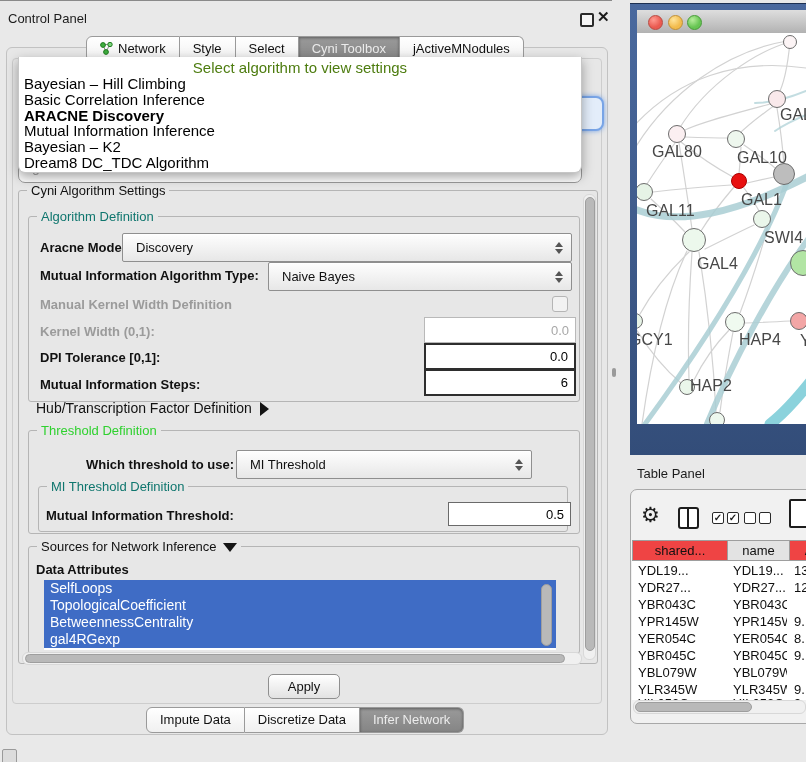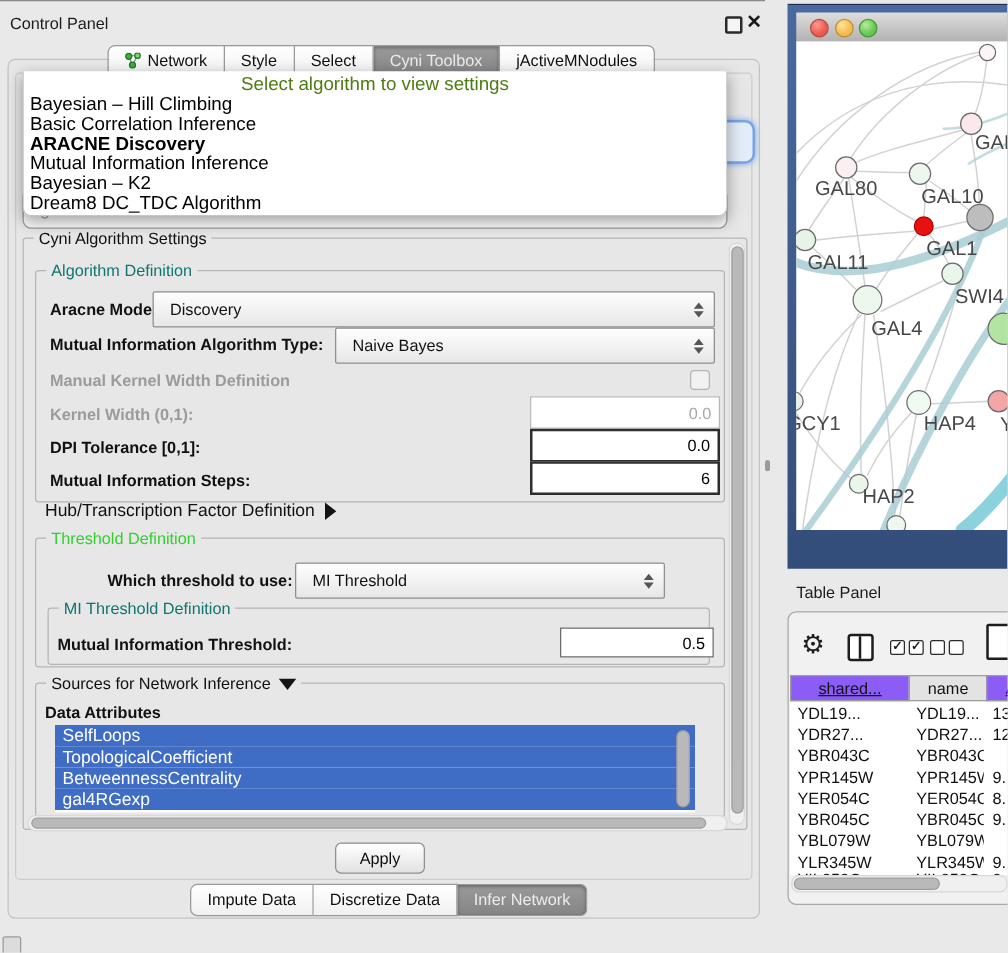--- a/index.html
+++ b/index.html
@@ -16,21 +16,21 @@
   #cp-inner{left:12px;top:58px;width:588px;height:644px;border:1px solid #cdcdcd;border-radius:4px;background:#e7e7e7;}
 
   
   .tabrow{display:flex;}
   .tab{border:1px solid #9a9a9a;border-left:none;background:linear-gradient(#ffffff,#f0f0f0);
        font-size:13px;color:#111;padding:4px 13px 5px;white-space:nowrap;display:flex;align-items:center;gap:5px;}
   .tab.first{border-left:1px solid #9a9a9a;border-radius:6px 0 0 6px;}
   .tab.last{border-radius:0 6px 6px 0;}
   .tab.sel{background:linear-gradient(#9a9a9a,#858585);color:#ececec;box-shadow:inset 0 1px 3px rgba(0,0,0,.4);}
   #top-tabs{left:86px;top:36px;}
-  #bottom-tabs{left:152px;top:707px;align-items:center;}
+  #bottom-tabs{left:146px;top:707px;align-items:center;}
 
   
   #dd{left:18px;top:57px;width:562px;height:115px;background:#ffffff;border:1px solid #c6c6c6;border-top:none;
       border-radius:0 0 7px 7px;box-shadow:0 4px 12px rgba(0,0,0,.35);z-index:9;}
   #dd .ph{text-align:center;color:#4d7c0f;font-size:15px;padding-top:2px;height:17px;}
   #dd .it{font-size:15px;line-height:15.8px;padding-left:5px;color:#000;white-space:nowrap;}
   #dd .it.bold{font-weight:bold;}
 
   
   #ghost-combo{left:18px;top:150px;width:562px;height:31px;border:1px solid #9a9a9a;border-radius:7px;background:#fdfdfd;z-index:2;
@@ -98,21 +98,21 @@
   #tp-window{left:630px;top:489px;width:190px;height:233px;background:#f1f1f1;border:1px solid #a8a8a8;border-radius:7px;}
   #tp-gear{left:641px;top:503px;font-size:21px;color:#1d1d1d;}
   #tp-split{left:678px;top:507px;width:17px;height:18px;border:2.5px solid #1d1d1d;border-radius:3px;background:#fff;}
   #tp-split:after{content:"";position:absolute;left:6.5px;top:0;width:2.5px;height:18px;background:#1d1d1d;}
   .cbx{position:absolute;width:10px;height:10px;border:1.7px solid #2a2a2a;border-radius:2px;background:#fff;font-size:10px;line-height:9px;
       font-weight:bold;color:#1a1a1a;text-align:center;}
   #tp-doc{left:789px;top:499px;width:22px;height:25px;border:2.5px solid #1d1d1d;background:#fff;border-radius:2px;}
   #tp-table{left:632px;top:540px;width:188px;height:160px;background:#fff;overflow:hidden;}
   .th{position:absolute;top:0;height:21px;border:1px solid #9e9e9e;box-sizing:border-box;font-size:13px;color:#111;
       display:flex;align-items:center;justify-content:center;}
-  .th.blue{background:#8b5cf6;text-decoration:underline;}
+  .th.blue{background:#ef4444;}
   .th.gray{background:#e3e3e3;}
   .tr{position:absolute;width:100%;height:17px;font-size:13px;color:#101010;}
   .td{position:absolute;white-space:nowrap;overflow:hidden;}
   #tp-hscroll{left:633px;top:700px;width:171px;height:12px;}
 
   svg{display:block;}
 </style>
 </head>
 <body>
 <div id="app">
@@ -332,21 +332,21 @@
   <span class="nlabel" style="left:143px;top:73px;">GAL</span>
   <span class="nlabel" style="left:15px;top:110px;">GAL80</span>
   <span class="nlabel" style="left:100px;top:116px;">GAL10</span>
   <span class="nlabel" style="left:104px;top:158px;">GAL1</span>
   <span class="nlabel" style="left:9px;top:169px;">GAL11</span>
   <span class="nlabel" style="left:127px;top:196px;">SWI4</span>
   <span class="nlabel" style="left:60px;top:222px;">GAL4</span>
   <span class="nlabel" style="left:-8px;top:298px;">GCY1</span>
   <span class="nlabel" style="left:102px;top:298px;">HAP4</span>
   <span class="nlabel" style="left:163px;top:299px;">Y</span>
-  <span class="nlabel" style="left:53px;top:344px;margin-top:12px;">HAP2</span>
+  <span class="nlabel" style="left:53px;top:344px;">HAP2</span>
 </div>
 
 <span class="abs" id="tp-title">Table Panel</span>
 <div class="abs" id="tp-window"></div>
 <span class="abs" id="tp-gear">⚙</span>
 <div class="abs" id="tp-split"></div>
 <div class="abs cbx" style="left:712px;top:512px;">✓</div>
 <div class="abs cbx" style="left:727px;top:512px;">✓</div>
 <div class="abs cbx" style="left:744px;top:512px;"></div>
 <div class="abs cbx" style="left:759px;top:512px;"></div>

